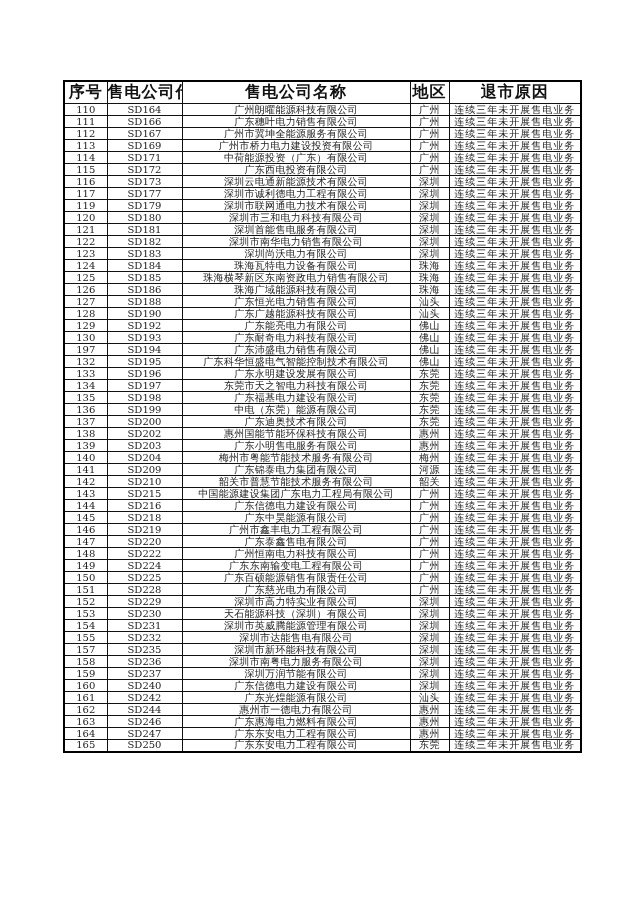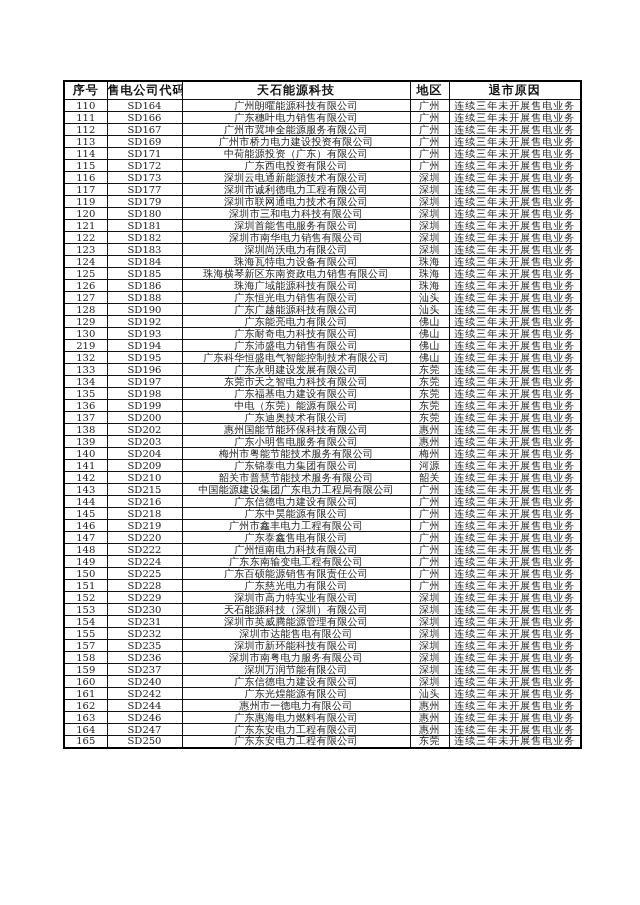--- a/index.html
+++ b/index.html
@@ -38,21 +38,21 @@
   th, td {
     border: 1px solid #111111;
     padding: 0;
     text-align: center;
     vertical-align: middle;
     overflow: hidden;
     white-space: nowrap;
   }
   th {
     height: 17px;
-    font-size: 12px;
+    font-size: 16px;
     font-weight: bold;
     letter-spacing: 1px;
     color: #111111;
   }
   td {
     height: 12px;
     font-size: 10px;
     line-height: 1;
     letter-spacing: 0.5px;
     color: #222222;
@@ -73,21 +73,21 @@
       <col class="c-serial">
       <col class="c-code">
       <col class="c-name">
       <col class="c-region">
       <col class="c-reason">
     </colgroup>
     <thead>
       <tr>
         <th>序号</th>
         <th>售电公司代码</th>
-        <th>天石能源科技</th>
+        <th>售电公司名称</th>
         <th>地区</th>
         <th>退市原因</th>
       </tr>
     </thead>
     <tbody>
   <tr>
     <td class="cell-serial">110</td>
     <td class="cell-code">SD164</td>
     <td class="cell-name">广州朗曜能源科技有限公司</td>
     <td class="cell-region">广州</td>
@@ -241,21 +241,21 @@
 
   <tr>
     <td class="cell-serial">130</td>
     <td class="cell-code">SD193</td>
     <td class="cell-name">广东耐奇电力科技有限公司</td>
     <td class="cell-region">佛山</td>
     <td class="cell-reason">连续三年未开展售电业务</td>
   </tr>
 
   <tr>
-    <td class="cell-serial">219</td>
+    <td class="cell-serial">197</td>
     <td class="cell-code">SD194</td>
     <td class="cell-name">广东沛盛电力销售有限公司</td>
     <td class="cell-region">佛山</td>
     <td class="cell-reason">连续三年未开展售电业务</td>
   </tr>
 
   <tr>
     <td class="cell-serial">132</td>
     <td class="cell-code">SD195</td>
     <td class="cell-name">广东科华恒盛电气智能控制技术有限公司</td>

